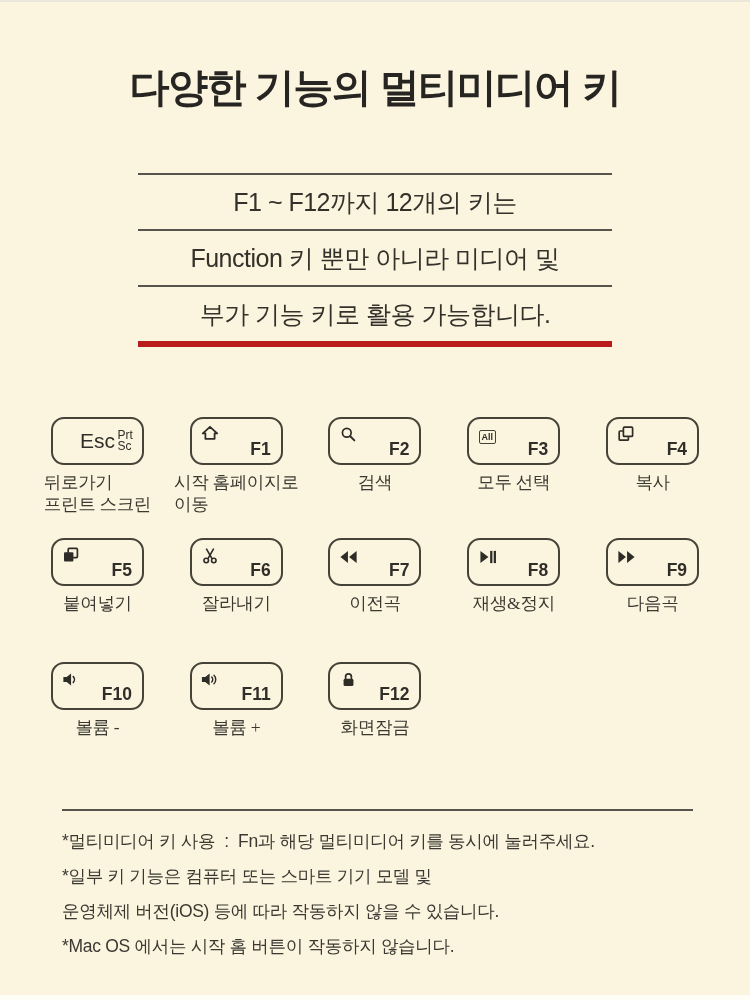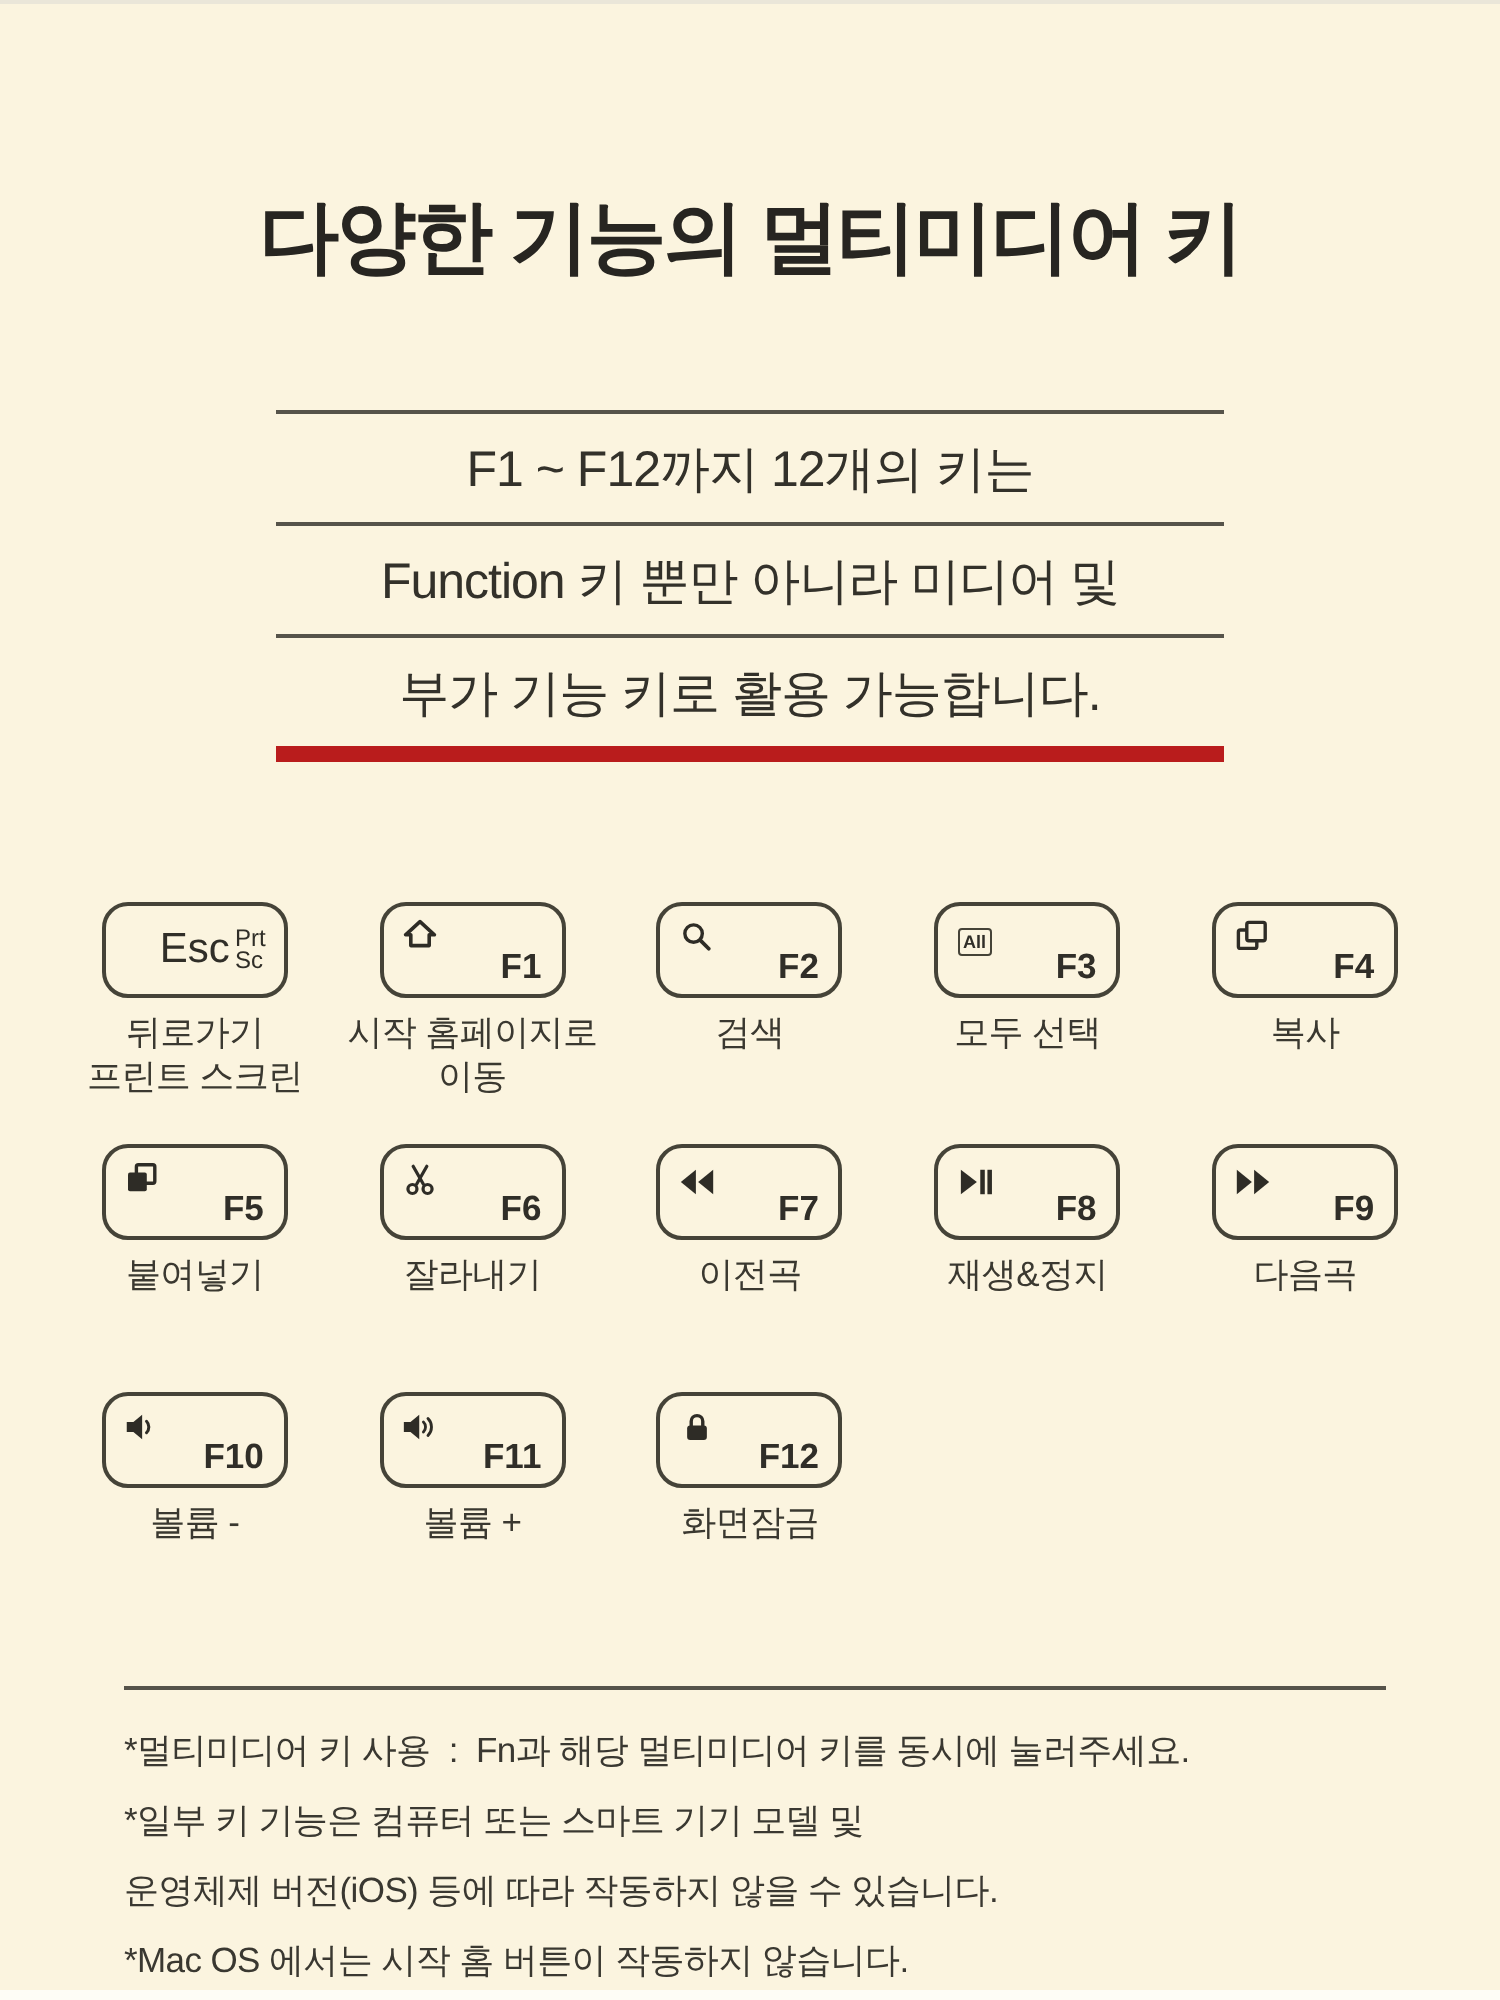--- a/index.html
+++ b/index.html
@@ -8,24 +8,24 @@
     width: 750px; height: 1000px; margin: 0 auto; position: relative;
     overflow: hidden;
     font-family: "Liberation Sans", "DejaVu Sans", sans-serif;
     color: #312f29;
   }
   .top-strip { position: absolute; top: 0; left: 0; right: 0; height: 2px; background: #dcdad3; opacity: .55; }
   .bottom-strip { position: absolute; bottom: 0; left: 0; right: 0; height: 5px; background: #fefdf6; }
 
   .title {
     text-align: center; font-weight: 800; font-size: 40px; line-height: 48px;
-    letter-spacing: -1.5px; padding-top: 63px; color: #272521; margin-top: 32px;
-  }
-
-  .intro { width: 474px; margin: 62px auto 0; border-bottom: 8px solid #b91c1c; }
+    letter-spacing: -1.5px; padding-top: 63px; color: #272521;
+  }
+
+  .intro { width: 474px; margin: 62px auto 0; border-bottom: 6px solid #b91c1c; }
   .intro-row {
     border-top: 2px solid #56534a; height: 56px;
     display: flex; align-items: center; justify-content: center;
     font-size: 25px; letter-spacing: -0.5px; color: #33312a;
   }
 
   .keys {
     display: grid; grid-template-columns: repeat(5, 1fr);
     grid-template-rows: 121px 124px auto;
     padding: 0 28px; margin-top: 70px;
@@ -44,22 +44,22 @@
   .key-esc { display: flex; align-items: center; justify-content: space-between; padding: 0 9px 0 27px; }
   .esc-main { font-size: 21px; font-weight: 500; color: #302e28; }
   .esc-sub { font-size: 12px; line-height: 11.5px; font-weight: 500; color: #302e28; text-align: left; }
   .esc-sub span { display: block; }
   .all-box {
     display: inline-block; border: 1.7px solid #454338; border-radius: 2px;
     font-size: 9px; font-weight: 700; line-height: 10px; padding: 1px 2px;
     color: #302e28; margin-top: 1px;
   }
   .key-label {
-    margin-top: 7px; font-size: 17.5px; line-height: 21.5px; text-align: center;
-    color: #3a3830; white-space: pre-line; letter-spacing: -0.3px;
+    margin-top: 7px; font-size: 17.5px; line-height: 21.5px; 
+    color: #3a3830; white-space: pre-line; letter-spacing: -0.3px; font-family: Liberation Serif, serif;
   }
 
   .footer-divider { height: 2px; background: #56534a; margin: 70px 57px 0 62px; }
   .footnotes { padding: 13px 40px 0 62px; }
   .footnote-line {
     font-size: 17.5px; line-height: 35px; color: #3a3831;
     white-space: pre-wrap; letter-spacing: -0.3px;
   }
 </style>
 </head>

